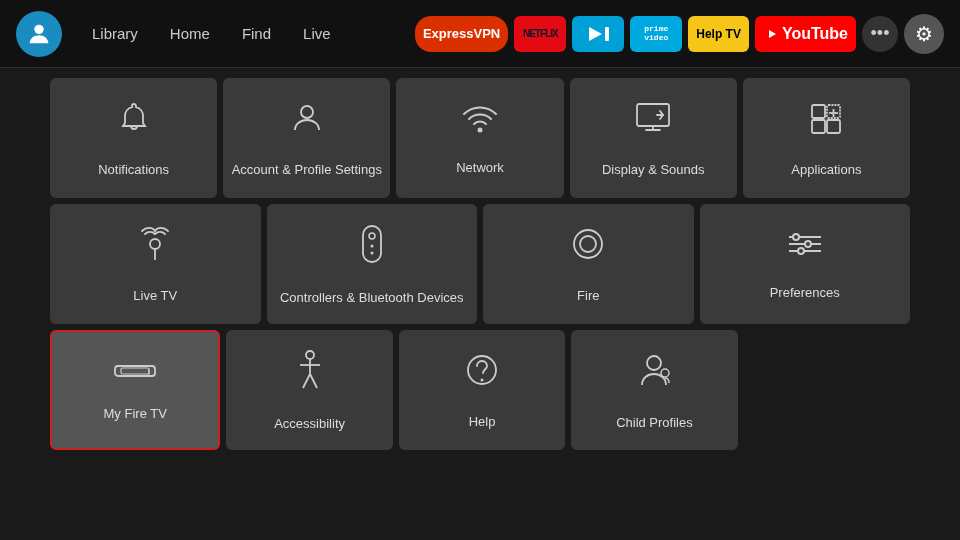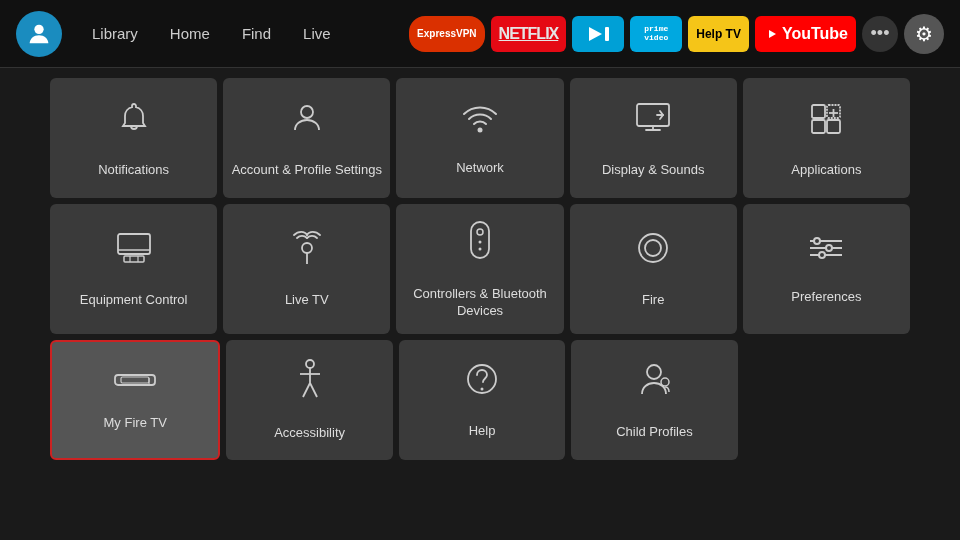--- a/index.html
+++ b/index.html
@@ -50,22 +50,22 @@
     .app-badge {
       height: 36px;
       border-radius: 6px;
       display: flex; align-items: center; justify-content: center;
       font-size: 11px;
       font-weight: bold;
       padding: 0 8px;
       cursor: pointer;
       min-width: 52px;
     }
-    .badge-expressvpn { background: #da3000; color: #fff; font-size: 10px; border-radius: 16px; }
-    .badge-netflix { background: #e50914; color: #e5e5e5; font-size: 16px; letter-spacing: -1px; text-decoration: underline; }
+    .badge-expressvpn { background: #da3000; color: #fff; font-size: 13px; border-radius: 16px; }
+    .badge-netflix { background: #e50914; color: #0f172a; font-size: 10px; letter-spacing: -1px; }
     .badge-freeveee { background: #00a8e0; color: #fff; font-size: 18px; }
     .badge-prime { background: #00a8e0; color: #fff; font-size: 9px; }
     .badge-imdb { background: #f5c518; color: #000; font-size: 12px; font-weight: 900; }
     .badge-youtube { background: #ff0000; color: #fff; font-size: 11px; }
     .more-btn {
       width: 36px; height: 36px;
       background: #333;
       border-radius: 50%;
       display: flex; align-items: center; justify-content: center;
       color: #ccc;
@@ -223,32 +223,20 @@
           <rect x="21" y="20" width="13" height="13" rx="1.5" stroke="#ccc" stroke-width="1.8"></rect>
         </svg>
       </div>
       <div class="label">Applications</div>
     </div>
 
   </div>
 
   <div class="grid-row">
 
-    <div class="grid-cell">
-      <div class="icon">
-        <svg width="40" height="36" viewBox="0 0 40 36" fill="none">
-          <rect x="4" y="4" width="32" height="20" rx="2" stroke="#ccc" stroke-width="1.8"></rect>
-          <line x1="4" y1="20" x2="36" y2="20" stroke="#ccc" stroke-width="1.5"></line>
-          <rect x="10" y="26" width="20" height="6" rx="1" stroke="#ccc" stroke-width="1.5"></rect>
-          <line x1="16" y1="26" x2="16" y2="32" stroke="#ccc" stroke-width="1.2"></line>
-          <line x1="24" y1="26" x2="24" y2="32" stroke="#ccc" stroke-width="1.2"></line>
-        </svg>
-      </div>
-      <div class="label">Equipment Control</div>
-    </div>
 
     <div class="grid-cell">
       <div class="icon">
         <svg width="36" height="36" viewBox="0 0 36 36" fill="none">
           <circle cx="18" cy="18" r="5" stroke="#ccc" stroke-width="1.8"></circle>
           <path d="M8 8c2.8-2.8 7.2-2.8 10 0" stroke="#ccc" stroke-width="1.8" fill="none" stroke-linecap="round"></path>
           <path d="M18 8c2.8-2.8 7.2-2.8 10 0" stroke="#ccc" stroke-width="1.8" fill="none" stroke-linecap="round"></path>
           <path d="M5 5c4.2-4.2 10.8-4.2 13 0" stroke="#ccc" stroke-width="1.8" fill="none" stroke-linecap="round"></path>
           <path d="M18 5c2.2-4.2 8.8-4.2 13 0" stroke="#ccc" stroke-width="1.8" fill="none" stroke-linecap="round"></path>
           <line x1="18" y1="23" x2="18" y2="34" stroke="#ccc" stroke-width="1.8"></line>

